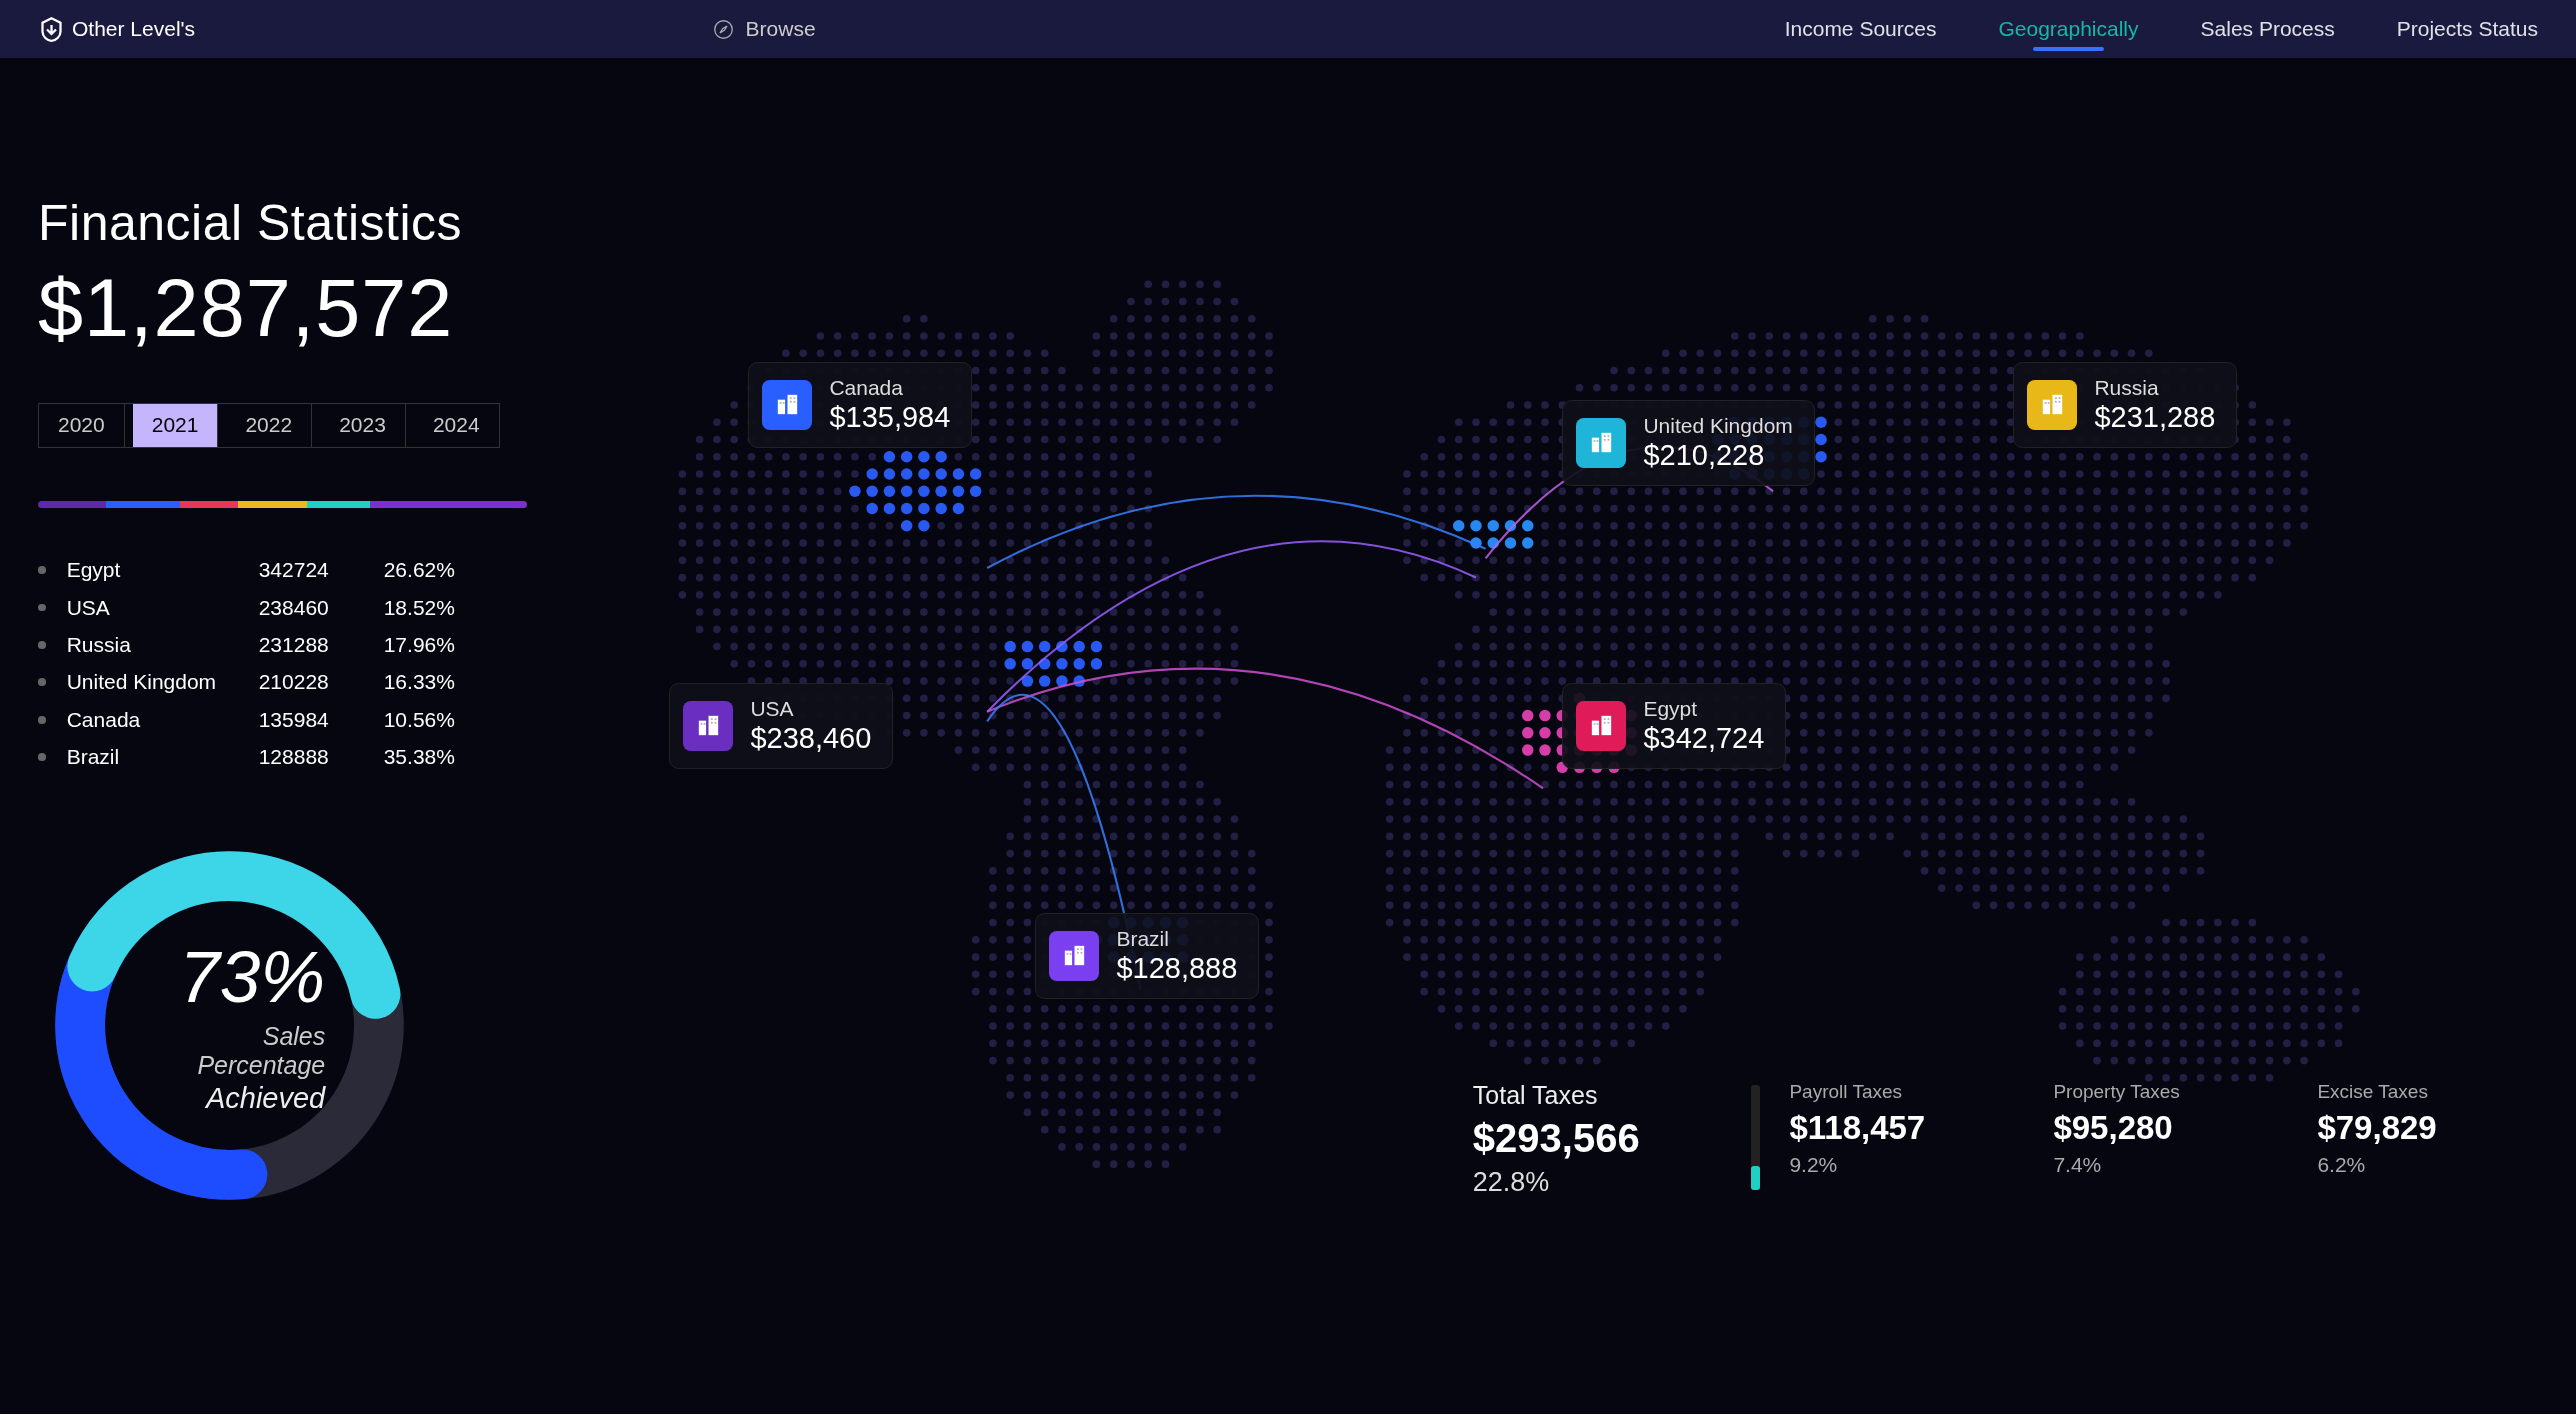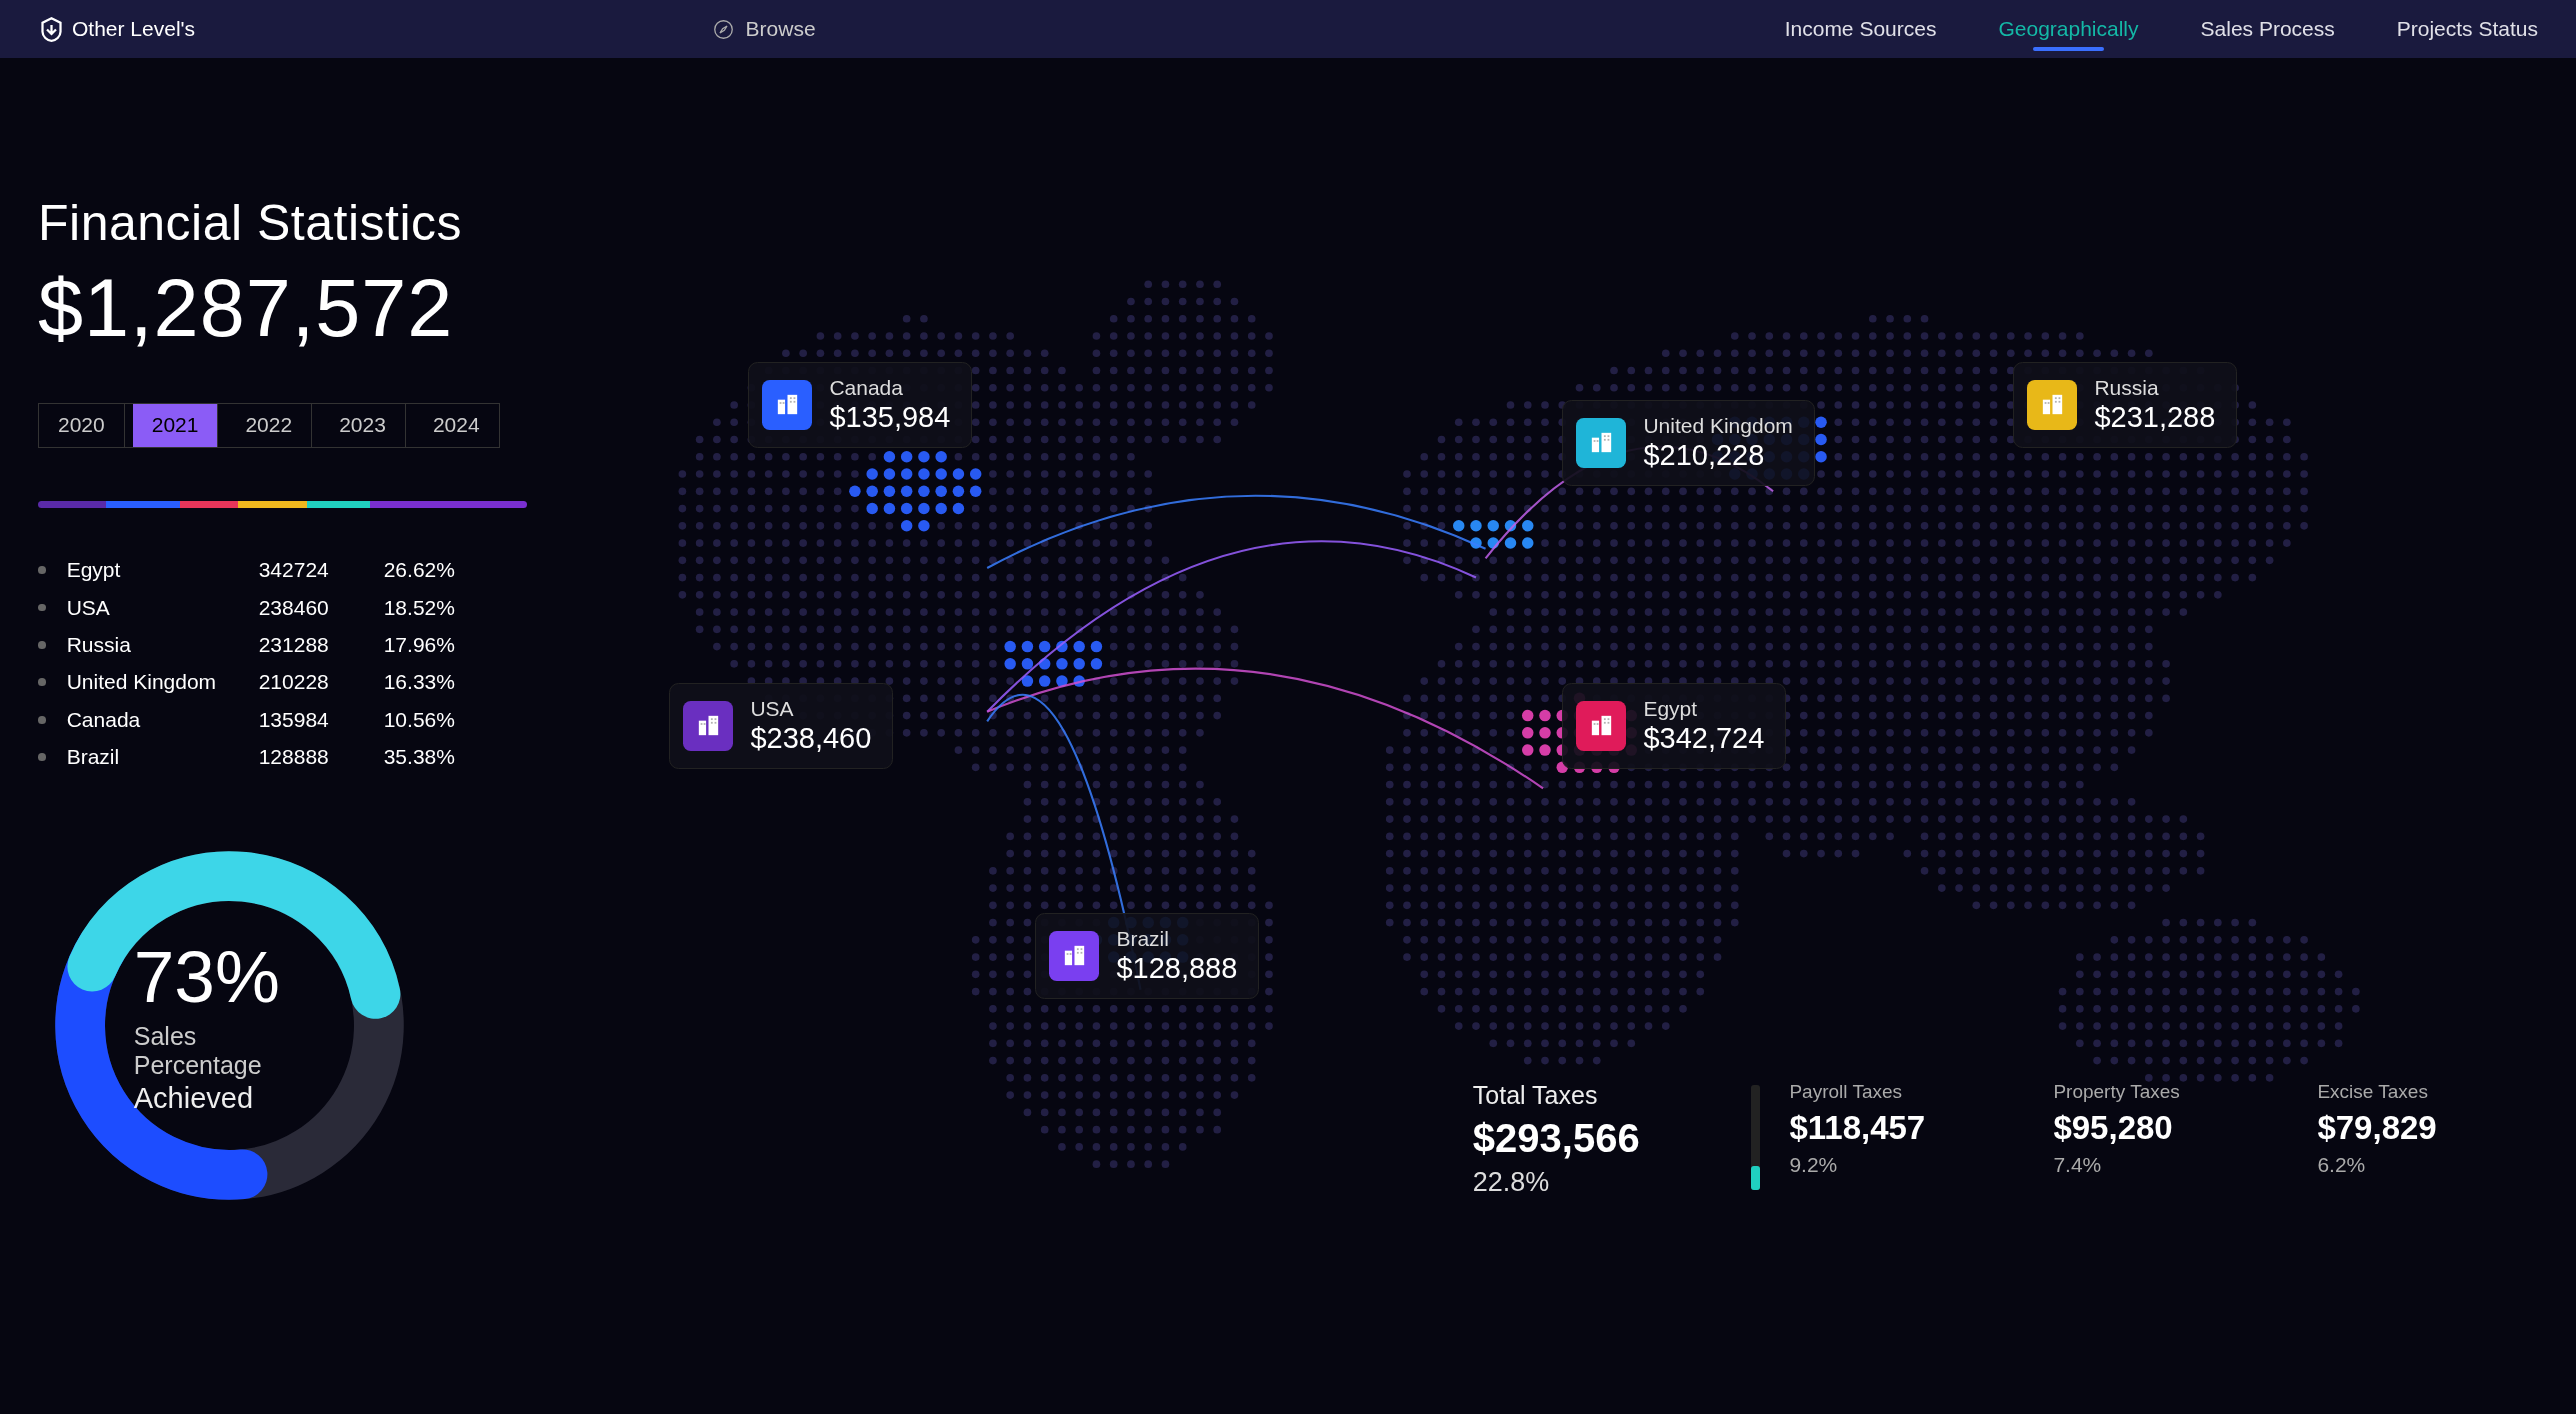--- a/index.html
+++ b/index.html
@@ -31,31 +31,31 @@
   content: ''; position: absolute; left: 25%; right: 25%; bottom: -9.6px;
   height: 3.8px; background: #3a6fff; border-radius: 1.9px;
 }
 .main { padding: 96px 38px 38px 38px; display: flex; margin-top: 40px; }
 .left-panel { width: 537px; flex-shrink: 0; }
 .title { font-size: 50px; font-weight: 300; letter-spacing: 0.5px; margin-bottom: 9.6px; }
 .total { font-size: 81px; font-weight: 400; letter-spacing: 1px; }
 .years { display: flex; gap: 8px; margin-top: 48px; border: 1px solid #333; width: fit-content; }
 .year { padding: 9.6px 19px; font-size: 21px; color: #ccc; cursor: pointer; border-right: 1px solid #333; }
 .year:last-child { border-right: none; }
-.year.active { background: #8b5cf6; color: #000; }
+.year.active { background: #c4b5fd; color: #000; }
 .colorbar { margin-top: 53px; height: 7.7px; width: 489px; display: flex; border-radius: 3.8px; overflow: hidden; }
 .colorbar div { height: 100%; }
 .country-table { margin-top: 43px; }
 .country-row { display: flex; align-items: center; padding: 6.7px 0; font-size: 21px; }
 .dot { width: 7.7px; height: 7.7px; border-radius: 50%; background: #666; margin-right: 21px; }
 .country-name { width: 192px; }
 .country-val { width: 125px; }
 .country-pct { width: 96px; }
 .gauge-wrap { margin-top: 58px; position: relative; width: 383px; height: 383px; }
-.gauge-center { position: absolute; top: 50%; left: 50%; transform: translate(-50%, -50%); text-align: left; }
+.gauge-center { position: absolute; top: 50%; left: 50%; transform: translate(-50%, -50%); text-align: right; font-style: italic; }
 .gauge-pct { font-size: 73px; font-weight: 300; }
 .gauge-l1 { font-size: 25px; color: #ccc; margin-top: 3.8px; }
 .gauge-l2 { font-size: 29px; color: #eee; margin-top: 1.9px; }
 .map-area { flex: 1; position: relative; }
 .map-svg { position: absolute; top: -19px; left: 0; width: 1917px; height: 1246px; }
 .country-card {
   position: absolute; background: rgba(15,15,25,0.92); border-radius: 9.6px;
   padding: 12.5px 21px 12.5px 13.4px; display: flex; align-items: center; gap: 17px;
   border: 1px solid #222;
 }

